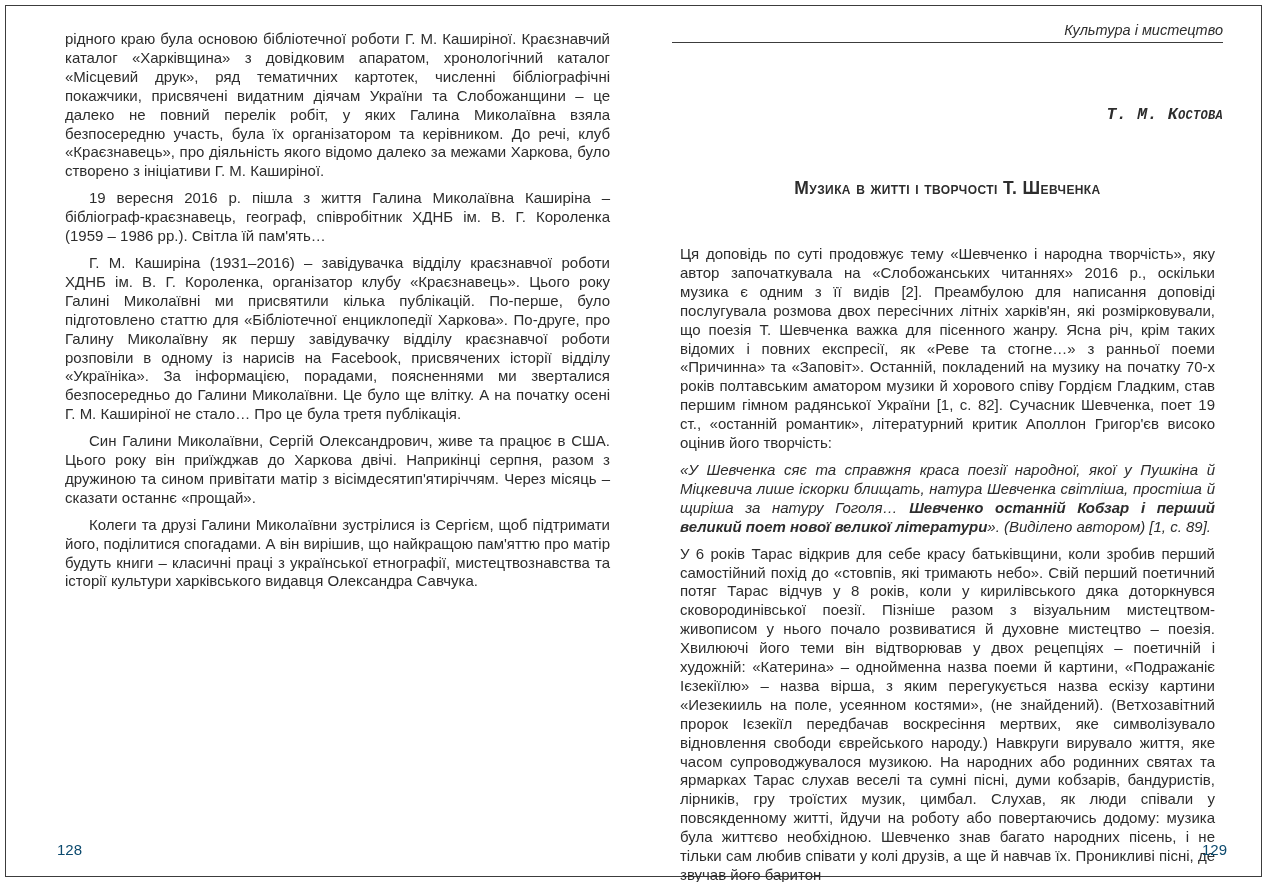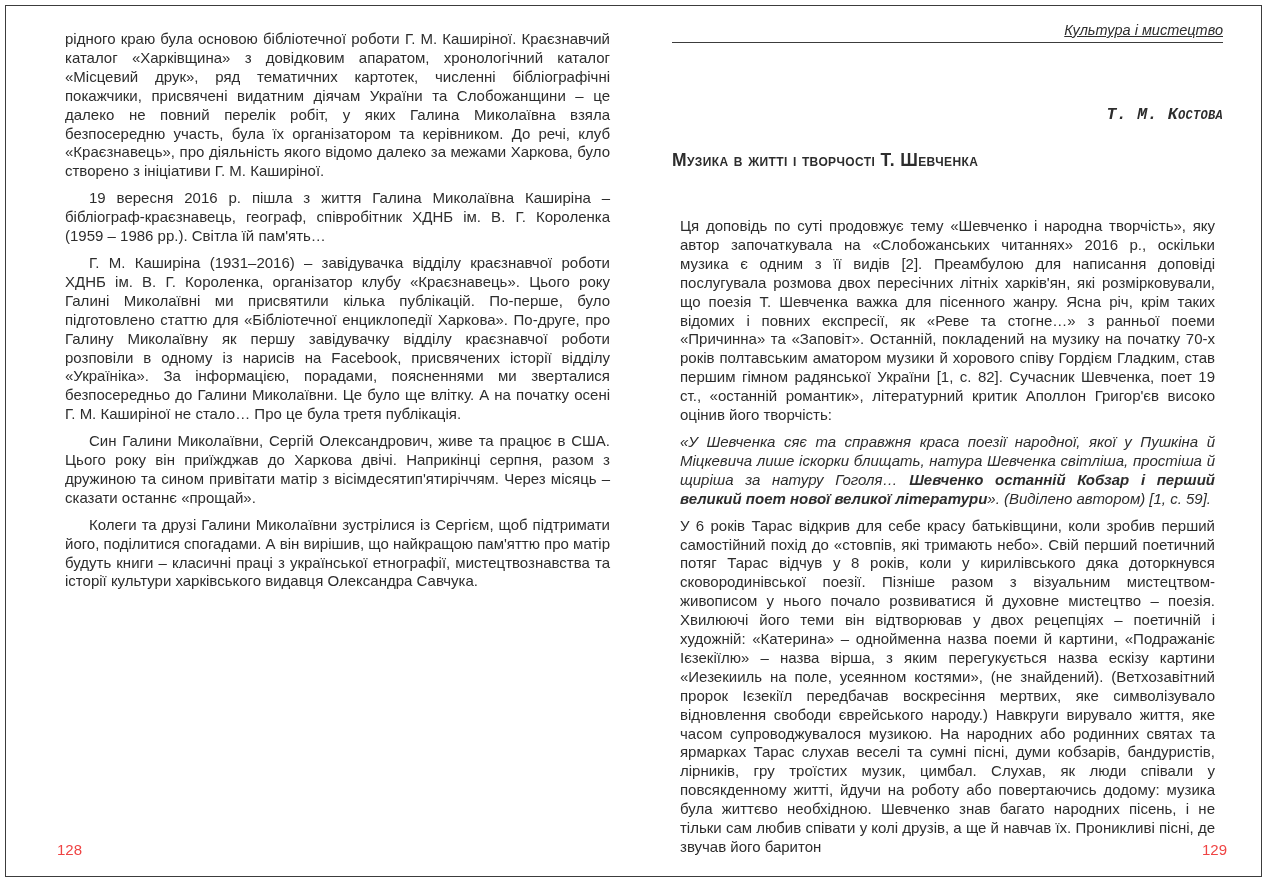--- a/index.html
+++ b/index.html
@@ -23,21 +23,21 @@
   .page-right { left: 672px; width: 551px; }
 
   .running-head {
     font-style: italic;
     font-size: 14.5px;
     line-height: 17px;
     padding-bottom: 3px;
     border-bottom: 1.2px solid #3c3c3c;
   }
   .page-left  .running-head { text-align: left; }
-  .page-right .running-head { text-align: right; text-decoration: underline; }
+  .page-right .running-head { text-align: right; }
 
   .body-text {
     margin-top: 8px;
     font-size: 15px;
     line-height: 18.9px;
     text-align: justify;
   }
   .body-text p { margin: 8px; }
   .body-text p.indent { text-indent: 24px; }
 
@@ -45,39 +45,40 @@
     margin-top: 62px;
     text-align: right;
     font-weight: bold;
     font-style: italic;
     font-variant: small-caps;
     font-size: 16.5px;
     letter-spacing: 0.3px;
     font-family: Liberation Mono, monospace;
   }
   .article-title {
-    margin-top: 26px;
+    margin-top: 54px;
+    text-align: center;
     font-weight: bold;
     font-variant: small-caps;
     font-size: 17.5px;
     letter-spacing: 0.4px;
   }
   .page-right .body-text { margin-top: 46px; }
 
   .quote-block {
     margin: 0 0 0 30px;
     font-style: italic;
   }
   .quote-block strong { font-weight: bold; }
 
   .page-num {
     position: absolute;
     top: 841px;
     font-size: 15px;
-    color: #ef4444;
+    color: #0c4a6e;
   }
   .page-num-left  { left: 57px; }
   .page-num-right { right: 40px; }
 </style>
 </head>
 <body>
 
 <div class="sheet">
   <div class="frame"></div>
 
@@ -90,20 +91,20 @@
       <p class="indent">Колеги та друзі Галини Миколаївни зустрілися із Сергієм, щоб підтримати його, поділитися спогадами. А він вирішив, що найкращою пам'яттю про матір будуть книги – класичні праці з української етнографії, мистецтвознавства та історії культури харківського видавця Олександра Савчука.</p>
     </div>
   </div>
 
   <div class="page page-right">
     <div class="running-head">Культура і мистецтво</div>
     <div class="author-line">Т. М. Костова</div>
     <div class="article-title">Музика в житті і творчості Т. Шевченка</div>
     <div class="body-text">
       <p>Ця доповідь по суті продовжує тему «Шевченко і народна творчість», яку автор започаткувала на «Слобожанських читаннях» 2016 р., оскільки музика є одним з її видів [2]. Преамбулою для написання доповіді послугувала розмова двох пересічних літніх харків'ян, які розмірковували, що поезія Т. Шевченка важка для пісенного жанру. Ясна річ, крім таких відомих і повних експресії, як «Реве та стогне…» з ранньої поеми «Причинна» та «Заповіт». Останній, покладений на музику на початку 70-х років полтавським аматором музики й хорового співу Гордієм Гладким, став першим гімном радянської України [1, с. 82]. Сучасник Шевченка, поет 19 ст., «останній романтик», літературний критик Аполлон Григор'єв високо оцінив його творчість:</p>
-      <p class="quote-block"><span>«У Шевченка сяє та справжня краса поезії народної, якої у Пушкіна й Міцкевича лише іскорки блищать, натура Шевченка світліша, простіша й щиріша за натуру Гоголя… </span><strong>Шевченко останній Кобзар і перший великий поет нової великої літератури</strong><span>». (Виділено автором) [1, с. 59].</span></p>
+      <p class="quote-block"><span>«У Шевченка сяє та справжня краса поезії народної, якої у Пушкіна й Міцкевича лише іскорки блищать, натура Шевченка світліша, простіша й щиріша за натуру Гоголя… </span><strong>Шевченко останній Кобзар і перший великий поет нової великої літератури</strong><span>». (Виділено автором) [1, с. 89].</span></p>
       <p>У 6 років Тарас відкрив для себе красу батьківщини, коли зробив перший самостійний похід до «стовпів, які тримають небо». Свій перший поетичний потяг Тарас відчув у 8 років, коли у кирилівського дяка доторкнувся сковородинівської поезії. Пізніше разом з візуальним мистецтвом-живописом у нього почало розвиватися й духовне мистецтво – поезія. Хвилюючі його теми він відтворював у двох рецепціях – поетичній і художній: «Катерина» – однойменна назва поеми й картини, «Подражаніє Ієзекіїлю» – назва вірша, з яким перегукується назва ескізу картини «Иезекииль на поле, усеянном костями», (не знайдений). (Ветхозавітний пророк Ієзекіїл передбачав воскресіння мертвих, яке символізувало відновлення свободи єврейського народу.) Навкруги вирувало життя, яке часом супроводжувалося музикою. На народних або родинних святах та ярмарках Тарас слухав веселі та сумні пісні, думи кобзарів, бандуристів, лірників, гру троїстих музик, цимбал. Слухав, як люди співали у повсякденному житті, йдучи на роботу або повертаючись додому: музика була життєво необхідною. Шевченко знав багато народних пісень, і не тільки сам любив співати у колі друзів, а ще й навчав їх. Проникливі пісні, де звучав його баритон</p>
     </div>
   </div>
 
   <div class="page-num page-num-left">128</div>
   <div class="page-num page-num-right">129</div>
 </div>
 
 </body></html>

